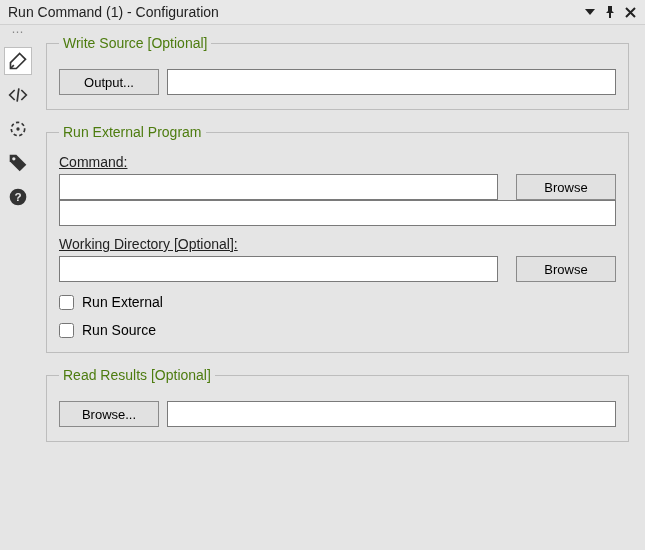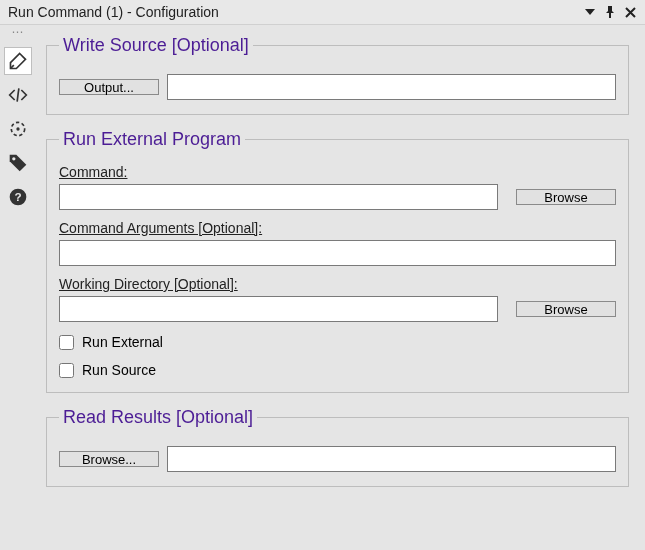--- a/index.html
+++ b/index.html
@@ -84,33 +84,33 @@
   }
 
   fieldset.group {
     border: 1px solid #bdbdbd;
     border-radius: 0;
     margin: 0 0 14px 0;
     padding: 14px 12px 14px 12px;
     position: relative;
   }
   fieldset.group > legend {
-    font-size: 18px;
+    font-size: 14px;
     padding: 0 4px;
-    color: #4c1d95;
+    color: #4d7c0f;
   }
   .row {
     display: flex;
     align-items: center;
     gap: 8px;
     margin-top: 4px;
   }
   .btn {
     min-width: 100px;
-    height: 16px;
+    height: 26px;
     background: #e1e1e1;
     border: 1px solid #8a8a8a;
     font-size: 13px;
     padding: 0 14px;
     cursor: pointer;
   }
   .textinput {
     flex: 1;
     height: 26px;
     background: #fff;
@@ -224,21 +224,20 @@
 
       <fieldset class="group">
         <legend>Run External Program</legend>
 
         <span class="field-label first">Command:</span>
         <div class="inline-row">
           <input type="text" class="textinput" value="" style="">
           <button class="btn">Browse</button>
         </div>
 
-        <span class="field-label">Command Arguments [Optional]:</span>
         <div class="inline-row">
           <input type="text" class="textinput" value="" style="">
         </div>
 
         <span class="field-label">Working Directory [Optional]:</span>
         <div class="inline-row">
           <input type="text" class="textinput" value="" style="">
           <button class="btn">Browse</button>
         </div>
 

